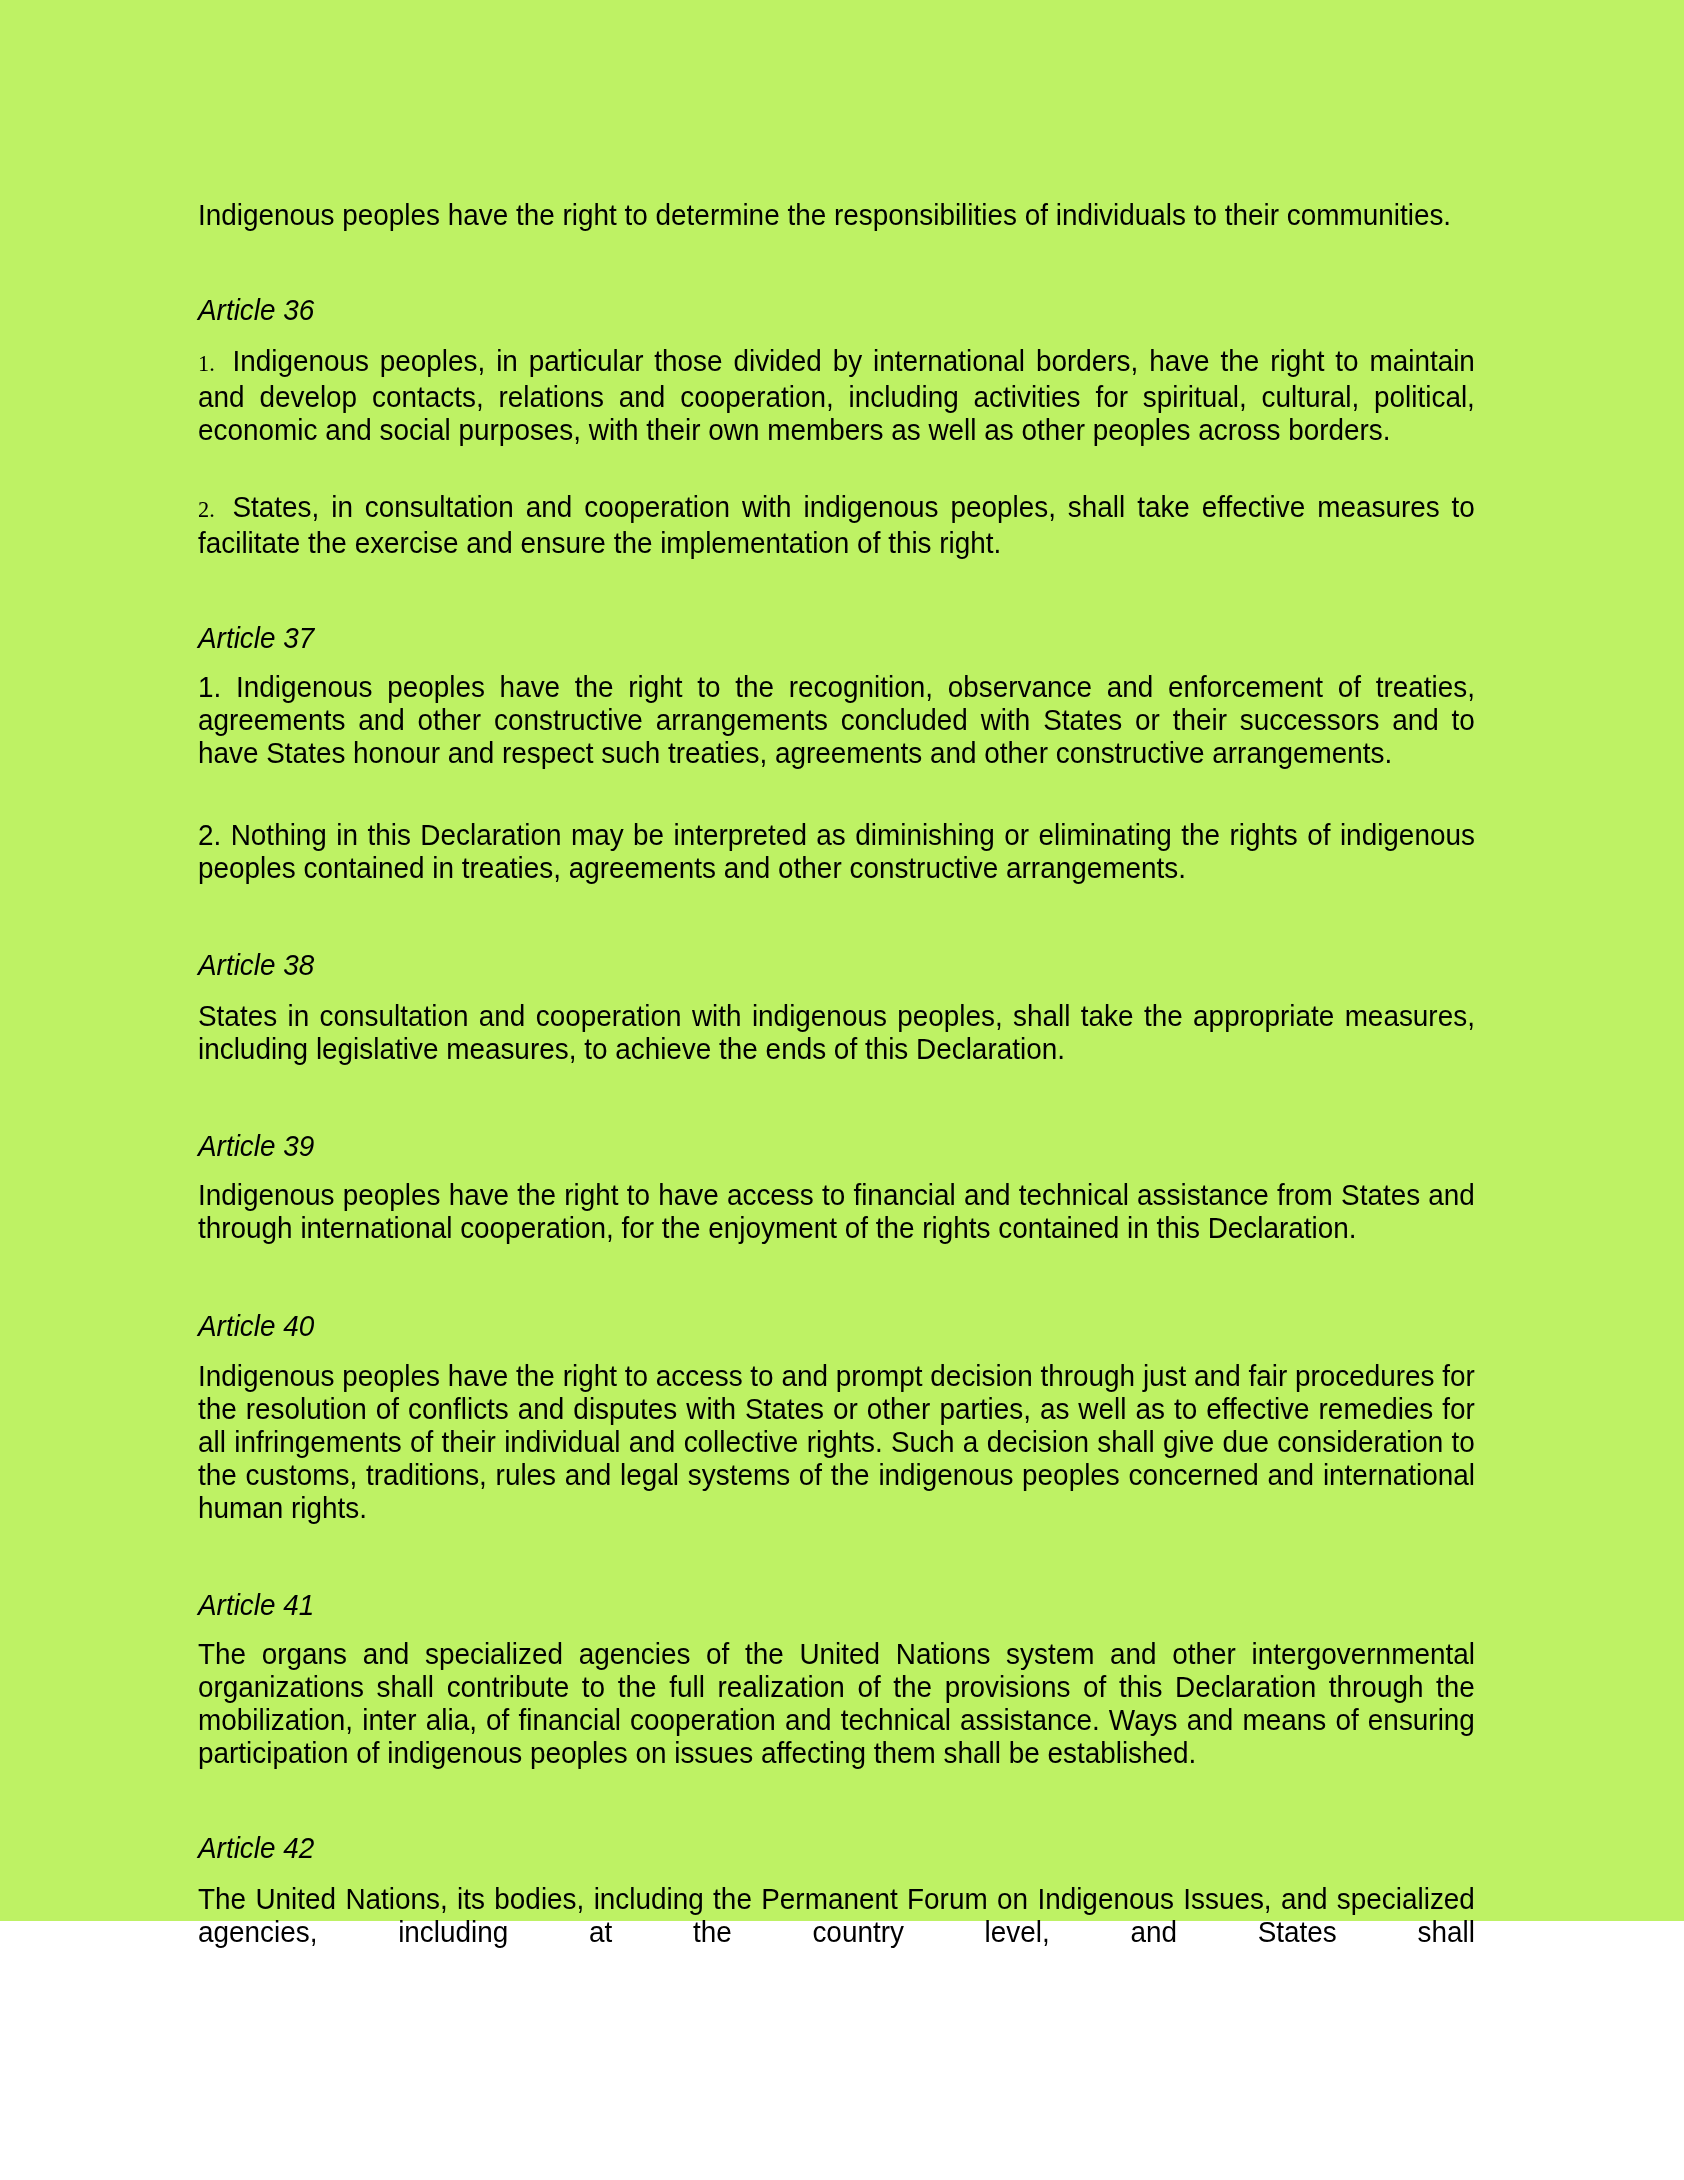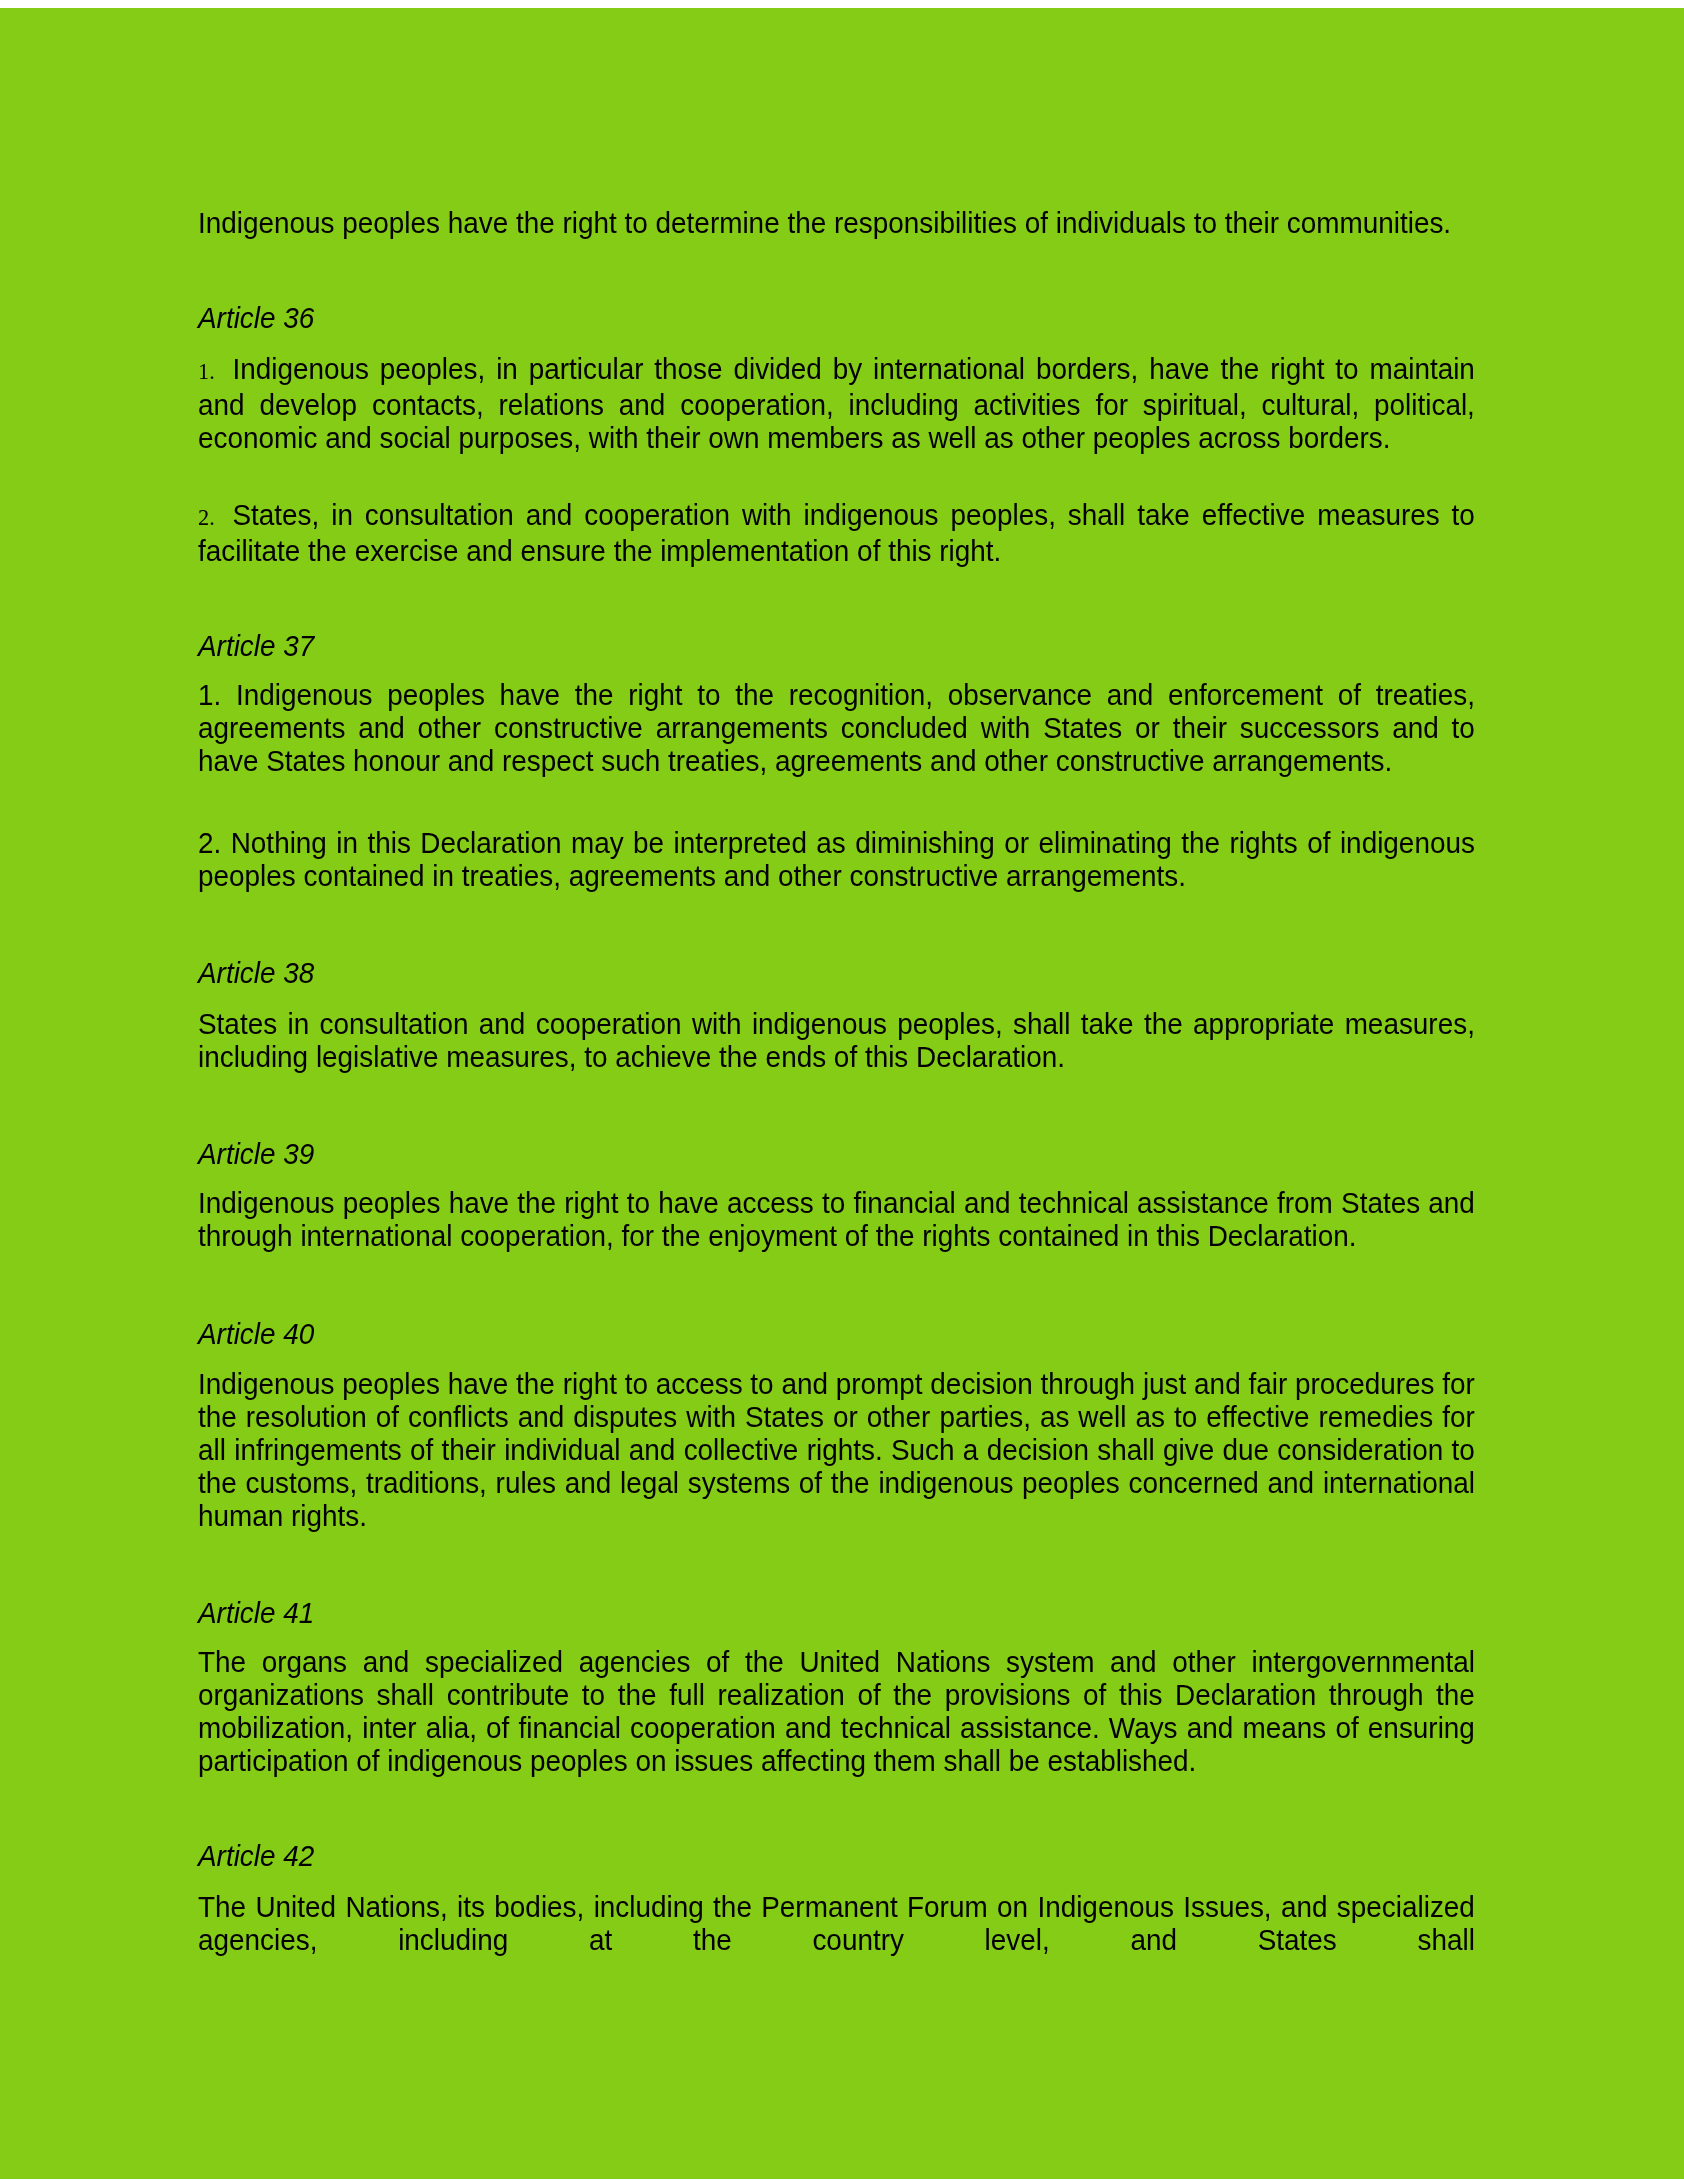--- a/index.html
+++ b/index.html
@@ -1,17 +1,17 @@
 <!DOCTYPE html>
 <html style="font-size:13.6px"><head>
 <meta charset="utf-8">
 <style>
   html, body { margin: 0; padding: 0; background: #ffffff; }
   body { width: 1685px; height: 2181px; position: relative; overflow: hidden; }
-  .page { position: absolute; left: 0; top: 8px; width: 1685px; height: 2171px; background: #84cc16; }
+  .page { position: absolute; left: 0; top: 0; width: 1685px; height: 1921px; background: #bef264; }
   .block {
     position: absolute; left: 198px; width: 1278px;
     font-family: "Liberation Sans", sans-serif;
     font-size: 30px; line-height: 33px; color: #000;
     text-align: justify;
     transform: scaleX(0.93); transform-origin: left top;
     width: 1373px;
   }
   .heading { font-style: italic; text-align: left; }
   .num { font-family: "Liberation Serif", serif; font-size: 24px; margin-right: 19px; }

